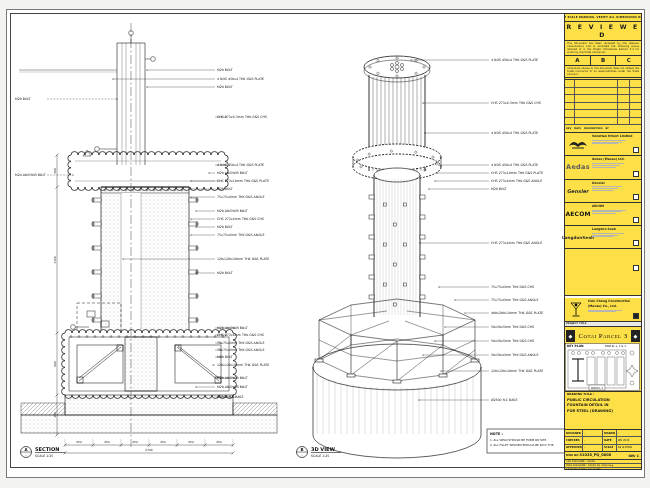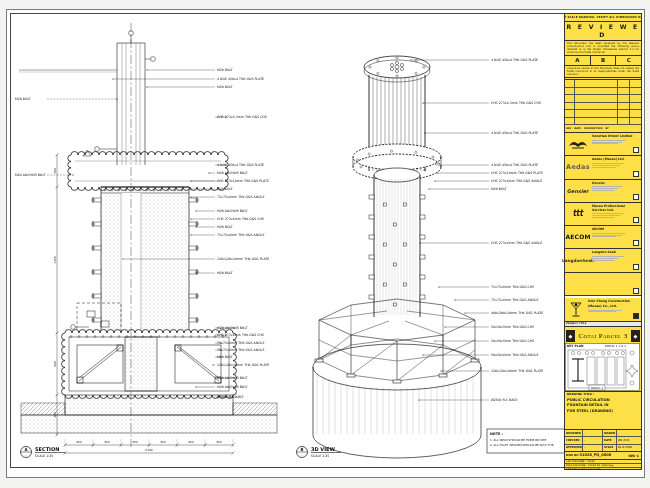--- a/index.html
+++ b/index.html
@@ -688,30 +688,20 @@
         <div class="co-logo logo-gensler">Gensler</div>
         <div class="co-info">
           <div class="co-name">Gensler</div>
           <div class="mline" style="width:30px"></div>
             <div class="mline" style="width:26px"></div>
             <div class="mline" style="width:22px"></div>
         </div>
         <div class="cbx"></div>
       </div>
       <div class="co-row">
-        <div class="co-logo logo-ttt">ttt</div>
-        <div class="co-info">
-          <div class="co-name">Macau Professional Services Ltd.</div>
-          <div class="mline" style="width:32px"></div>
-            <div class="mline" style="width:28px"></div>
-            <div class="mline" style="width:22px"></div>
-        </div>
-        <div class="cbx"></div>
-      </div>
-      <div class="co-row">
         <div class="co-logo logo-aecom">AECOM</div>
         <div class="co-info">
           <div class="co-name">AECOM</div>
           <div class="mline" style="width:34px"></div>
             <div class="mline" style="width:30px"></div>
             <div class="mline" style="width:24px"></div>
         </div>
         <div class="cbx"></div>
       </div>
       <div class="co-row">

